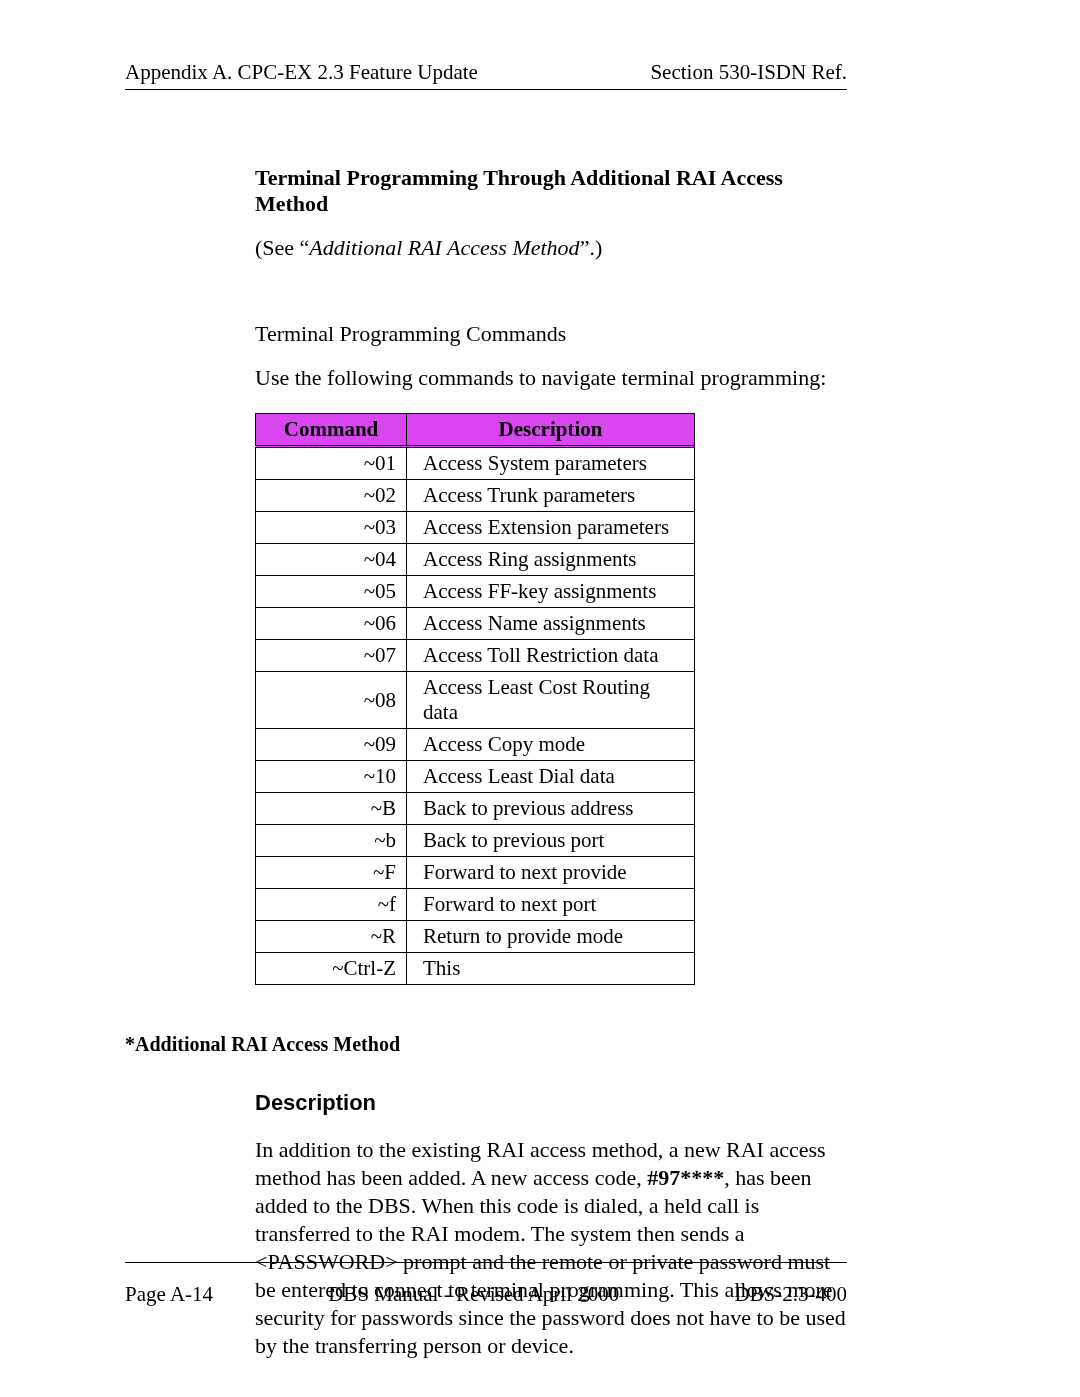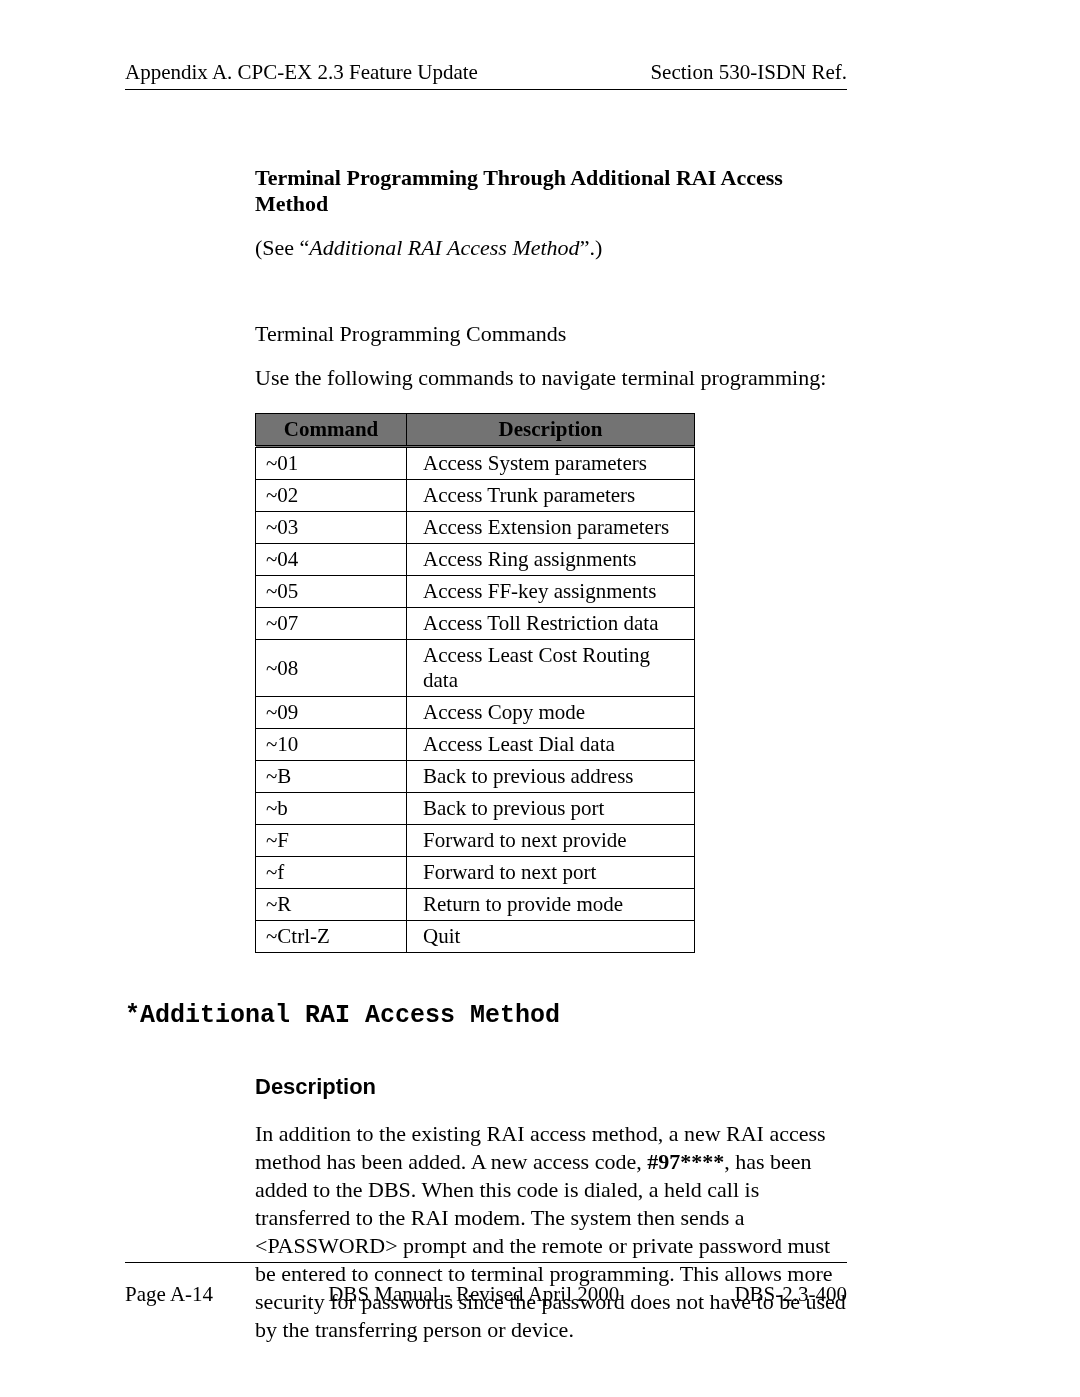--- a/index.html
+++ b/index.html
@@ -54,39 +54,39 @@
     width: 440px;
     font-size: 21px;
   }
   table.cmd th, table.cmd td {
     border: 1px solid #000;
     padding: 3px 10px 3px 10px;
     vertical-align: middle;
     height: 24px;
   }
   table.cmd th {
-    background: #737373;
+    background: #d946ef;
     font-weight: bold;
     text-align: center;
     border-bottom: 3px double #000;
   }
   table.cmd td.cmd-col {
-    text-align: left;
+    text-align: right;
     width: 130px;
   }
   table.cmd td.desc-col {
     text-align: left;
     padding-left: 16px;
   }
   .section-title {
-    font-family: Liberation Mono, monospace;
-    font-weight: bold;
-    font-size: 25px;
+    font-family: Liberation Serif, serif;
+    font-weight: bold;
+    font-size: 20px;
     margin-top: 48px;
-    margin-bottom: 44px;
+    margin-bottom: 34px;
     margin-left: 0;
   }
   .desc-heading {
     font-family: Arial, Helvetica, sans-serif;
     font-weight: bold;
     font-size: 22px;
     margin-bottom: 20px;
   }
   .desc-para {
     font-size: 22px;
@@ -149,20 +149,24 @@
           </tr>
           <tr>
             <td class="cmd-col">~04</td>
             <td class="desc-col">Access Ring assignments</td>
           </tr>
           <tr>
             <td class="cmd-col">~05</td>
             <td class="desc-col">Access FF-key assignments</td>
           </tr>
           <tr>
+            <td class="cmd-col">~06</td>
+            <td class="desc-col">Access Name assignments</td>
+          </tr>
+          <tr>
             <td class="cmd-col">~07</td>
             <td class="desc-col">Access Toll Restriction data</td>
           </tr>
           <tr>
             <td class="cmd-col">~08</td>
             <td class="desc-col">Access Least Cost Routing data</td>
           </tr>
           <tr>
             <td class="cmd-col">~09</td>
             <td class="desc-col">Access Copy mode</td>
@@ -186,21 +190,21 @@
           <tr>
             <td class="cmd-col">~f</td>
             <td class="desc-col">Forward to next port</td>
           </tr>
           <tr>
             <td class="cmd-col">~R</td>
             <td class="desc-col">Return to provide mode</td>
           </tr>
           <tr>
             <td class="cmd-col">~Ctrl-Z</td>
-            <td class="desc-col">Quit</td>
+            <td class="desc-col">This</td>
           </tr>
         </tbody>
     </table>
 
   </div>
 
   <div class="section-title">*Additional RAI Access Method</div>
 
   <div class="content">
     <div class="desc-heading">Description</div>

